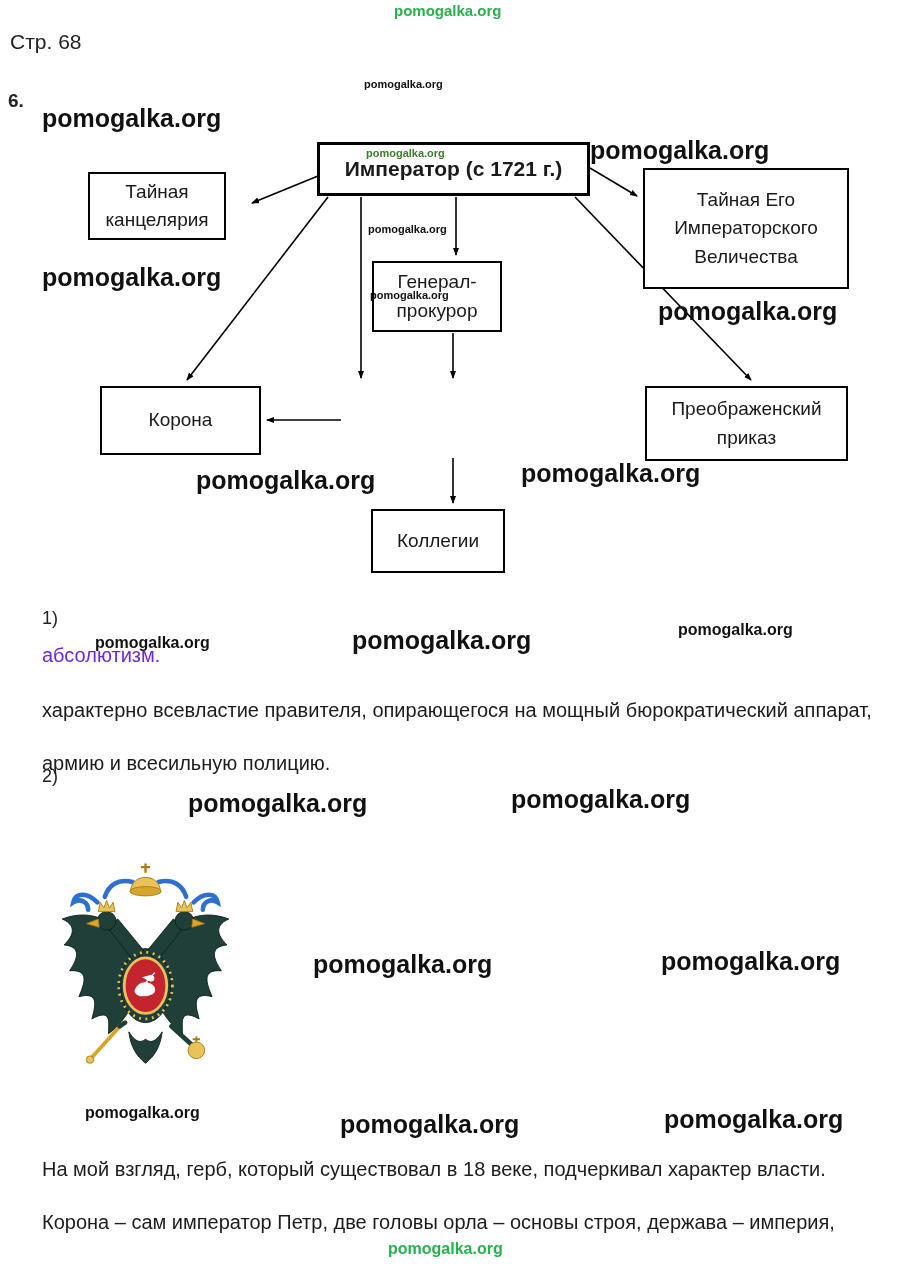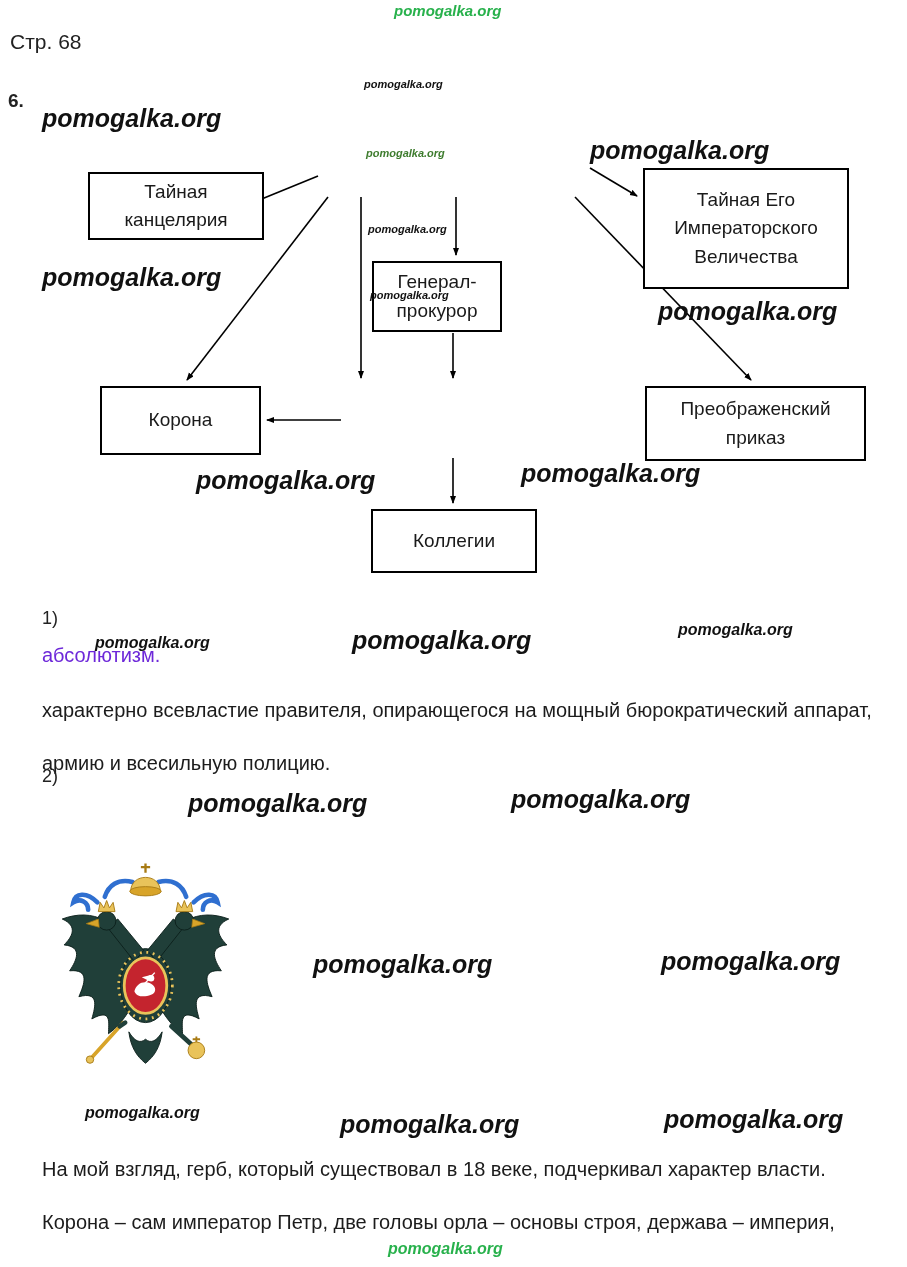--- a/index.html
+++ b/index.html
@@ -1,21 +1,21 @@
 <!DOCTYPE html>
 <html><head>
 <meta charset="utf-8">
 <style>
   html,body{margin:0;padding:0;background:#e8e8e8;}
   .page{
     position:relative;width:907px;height:1267px;background:#ffffff;
     font-family:"Liberation Sans", sans-serif;color:#1a1a1a;overflow:hidden;margin:0 auto;
   }
   
-  .wm{position:absolute;font-weight:bold;color:#111;white-space:nowrap;user-select:none;font-style:italic;}
+  .wm{position:absolute;font-weight:bold;color:#111;white-space:nowrap;user-select:none;}
   .wm.lg{font-size:25px;}
   .wm.md{font-size:16px;}
   .wm.sm{font-size:11px;}
   .wm.green{color:#28b14c;}
   .wm.greensm{color:#3e7c2e;font-size:11px;z-index:30;}
   
   .page-title{position:absolute;left:10px;top:30px;font-size:21px;font-weight:normal;color:#222;}
   .task-num{position:absolute;left:8px;top:90px;font-size:19px;font-weight:bold;color:#222;}
   
   .arrows{position:absolute;left:0;top:0;width:907px;height:1267px;pointer-events:none;z-index:5;}
@@ -53,36 +53,39 @@
       <line x1="456" y1="197" x2="456" y2="255" marker-end="url(#ah)"></line>
       <line x1="361" y1="197" x2="361" y2="378" marker-end="url(#ah)"></line>
       <line x1="328" y1="197" x2="187" y2="380" marker-end="url(#ah)"></line>
       <line x1="575" y1="197" x2="751" y2="380" marker-end="url(#ah)"></line>
       <line x1="453" y1="333" x2="453" y2="378" marker-end="url(#ah)"></line>
       <line x1="341" y1="420" x2="267" y2="420" marker-end="url(#ah)"></line>
       <line x1="453" y1="458" x2="453" y2="503" marker-end="url(#ah)"></line>
     </g>
   </svg>
 
-  <div class="node" style="left:88px;top:172px;width:176px;height:68px">
+  <div class="node emperor" style="left:317px;top:142px;width:273px;height:54px">
+    <span>Император (с 1721 г.)</span>
+  </div>
+  <div class="node" style="left:88px;top:172px;width:138px;height:68px">
     <span>Тайная канцелярия</span>
   </div>
   <div class="node" style="left:643px;top:168px;width:206px;height:121px">
     <span>Тайная Его Императорского Величества</span>
   </div>
   <div class="node" style="left:372px;top:261px;width:130px;height:71px">
     <span>Генерал-прокурор</span>
   </div>
   <div class="node" style="left:100px;top:386px;width:161px;height:69px">
     <span>Корона</span>
   </div>
-  <div class="node" style="left:645px;top:386px;width:221px;height:75px">
+  <div class="node" style="left:645px;top:386px;width:203px;height:75px">
     <span>Преображенский приказ</span>
   </div>
-  <div class="node" style="left:371px;top:509px;width:166px;height:64px">
+  <div class="node" style="left:371px;top:509px;width:134px;height:64px">
     <span>Коллегии</span>
   </div>
 
   <div class="ans-label" style="top:608px">1)</div>
   <div class="ans-line" style="top:644px">абсолютизм.</div>
   <div class="ans-para" style="top:684px">характерно всевластие правителя, опирающегося на мощный бюрократический аппарат, армию и всесильную полицию.</div>
   <div class="ans-label" style="top:766px">2)</div>
   <div class="ans-para" style="top:1143px">На мой взгляд, герб, который существовал в 18 веке, подчеркивал характер власти. Корона – сам император Петр, две головы орла – основы строя, держава – империя, скипетр – знак сильной власти.</div>
 
   <svg class="eagle" viewBox="0 0 200 260">

